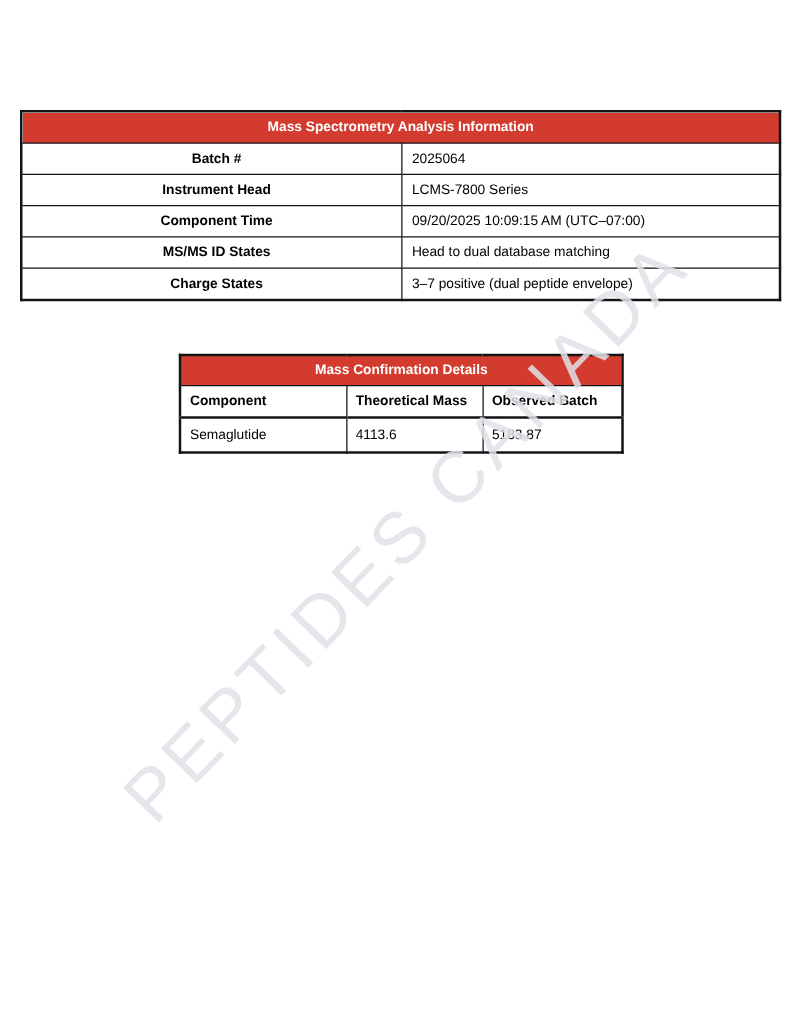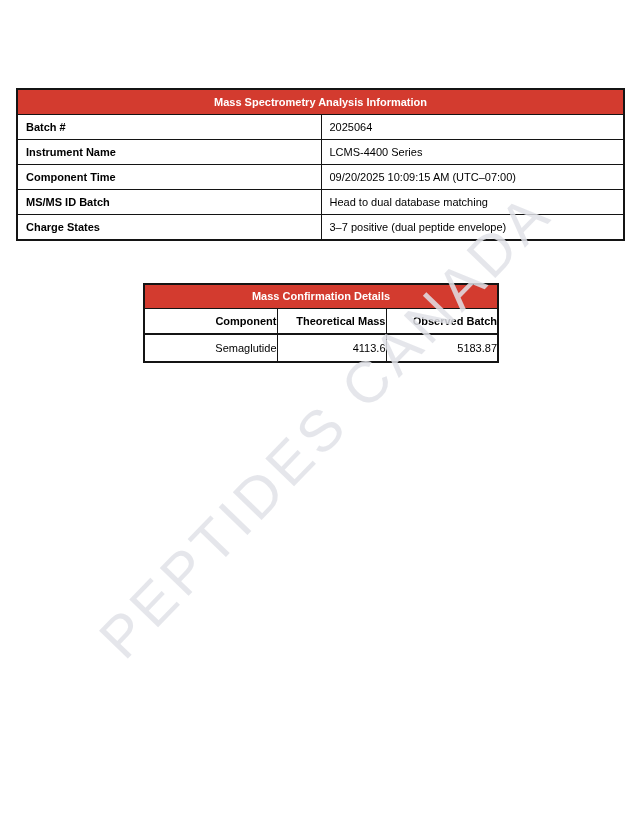--- a/index.html
+++ b/index.html
@@ -35,34 +35,34 @@
   .analysis-table td {
     border: 1px solid #141414;
     padding: 0 0 0 8px;
     vertical-align: middle;
     height: 24px;
     overflow: hidden;
     white-space: nowrap;
   }
   .analysis-table col.c-label { width: 304px; }
   .analysis-table col.c-value { width: 303px; }
-  .analysis-table .label-cell { font-weight: bold; }
+  .analysis-table .label-cell { font-weight: bold; text-align: center; }
 
   
   .confirmation-table {
     left: 143px;
     top: 283px;
     width: 354px;
     border: 2px solid #141414;
   }
   .confirmation-table td, .confirmation-table th {
     border: 1px solid #141414;
     padding: 0 0 0 7px;
     vertical-align: middle;
-    text-align: right;
+    text-align: left;
     overflow: hidden;
     white-space: nowrap;
   }
   .confirmation-table col.c-comp { width: 133px; }
   .confirmation-table col.c-theo { width: 109px; }
   .confirmation-table col.c-obs  { width: 112px; }
   .confirmation-table .col-head-row th {
     font-weight: bold;
     height: 24px;
     border-bottom-width: 2px;
@@ -108,29 +108,29 @@
       </colgroup>
     <tbody>
       <tr>
         <td colspan="2" class="red-head">Mass Spectrometry Analysis Information</td>
       </tr>
       <tr>
         <td class="label-cell">Batch #</td>
         <td>2025064</td>
       </tr>
       <tr>
-        <td class="label-cell">Instrument Name</td>
-        <td>LCMS-4400 Series</td>
+        <td class="label-cell">Instrument Head</td>
+        <td>LCMS-7800 Series</td>
       </tr>
       <tr>
         <td class="label-cell">Component Time</td>
         <td>09/20/2025 10:09:15 AM (UTC–07:00)</td>
       </tr>
       <tr>
-        <td class="label-cell">MS/MS ID Batch</td>
+        <td class="label-cell">MS/MS ID States</td>
         <td>Head to dual database matching</td>
       </tr>
       <tr>
         <td class="label-cell">Charge States</td>
         <td>3–7 positive (dual peptide envelope)</td>
       </tr>
     </tbody>
   </table>
 
   <table class="confirmation-table">

